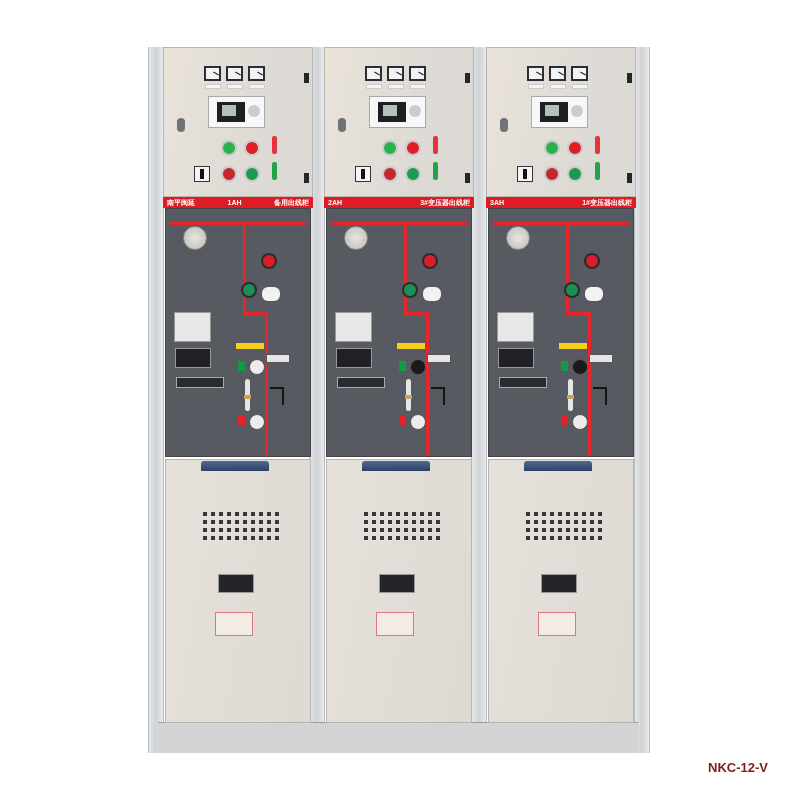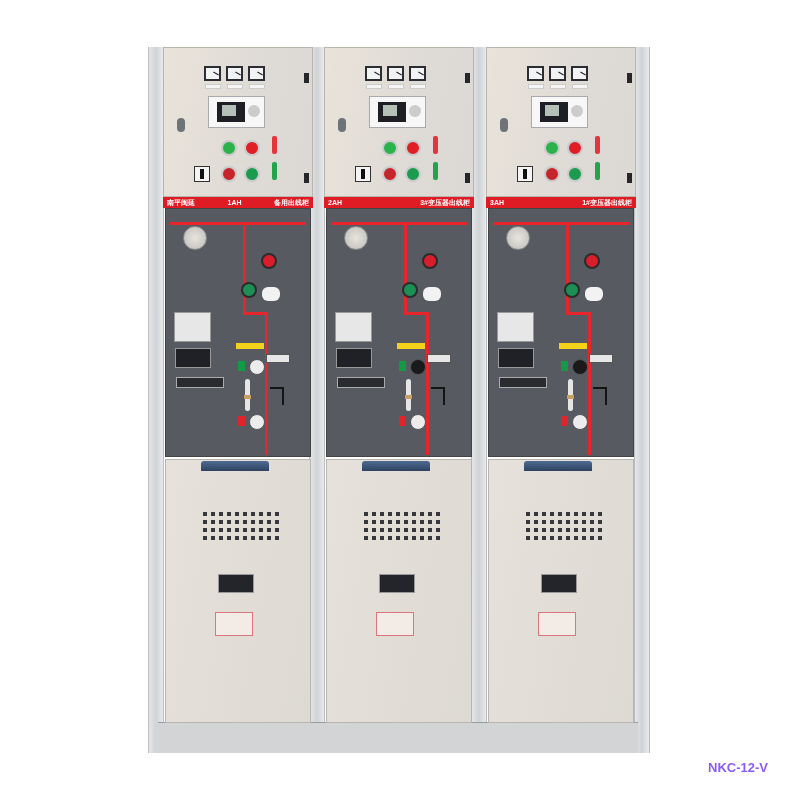--- a/index.html
+++ b/index.html
@@ -49,21 +49,21 @@
   .dial { position: absolute; width: 14px; height: 14px; border-radius: 50%; background: #ececec; border: 1px solid #555; }
   .lever { position: absolute; left: 79px; top: 170px; width: 5px; height: 32px; background: #e6e6e6; border-radius: 3px; }
   .lever::after { content: ""; position: absolute; left: -1px; top: 16px; width: 7px; height: 4px; background: #c8a060; }
   .ground { position: absolute; left: 104px; top: 178px; width: 12px; height: 16px; border-top: 2px solid #151515; border-right: 2px solid #151515; }
   .interlock { position: absolute; left: 100px; top: 145px; width: 22px; height: 7px; background: #e6e6e6; border: 1px solid #555; }
   .handle-bar { position: absolute; left: 38px; top: 414px; width: 68px; height: 10px; background: linear-gradient(#4e6b92,#2e4261); border-radius: 3px 3px 0 0; }
   .bottom-door { position: absolute; left: 2px; top: 412px; width: 146px; height: 264px; background: linear-gradient(100deg,#e6e1da,#ddd9d3); border: 1px solid #b8b4ae; box-sizing: border-box; }
   .vent { position: absolute; left: 35px; top: 50px; width: 80px; height: 30px; background-image: radial-gradient(circle at 50% 50%, #36383d 40%, transparent 42%); background-size: 8px 8px; transform: rotate(0deg); }
   .nameplate { position: absolute; left: 52px; top: 114px; width: 34px; height: 17px; background: #23252a; border: 1px solid #999; }
   .danger-label { position: absolute; left: 49px; top: 152px; width: 36px; height: 22px; background: #f2ebe6; border: 1px solid #d9777b; }
-  .model-label { position: absolute; right: 32px; bottom: 25px; font-size: 13px; font-weight: bold; color: #8b5cf6; }
+  .model-label { position: absolute; right: 32px; bottom: 25px; font-size: 13px; font-weight: bold; color: #7f1d1d; }
 </style>
 </head>
 <body>
 
 <div class="assembly">
   <div class="post" style="left:0"></div>
   <div class="post" style="left:161px"></div>
   <div class="post" style="left:323px"></div>
   <div class="post" style="left:486px"></div>
   <div class="plinth"></div>

